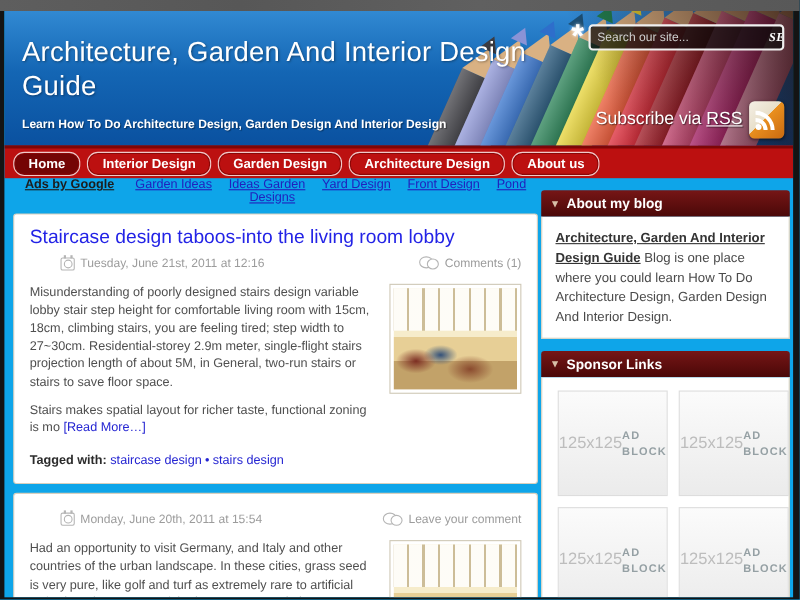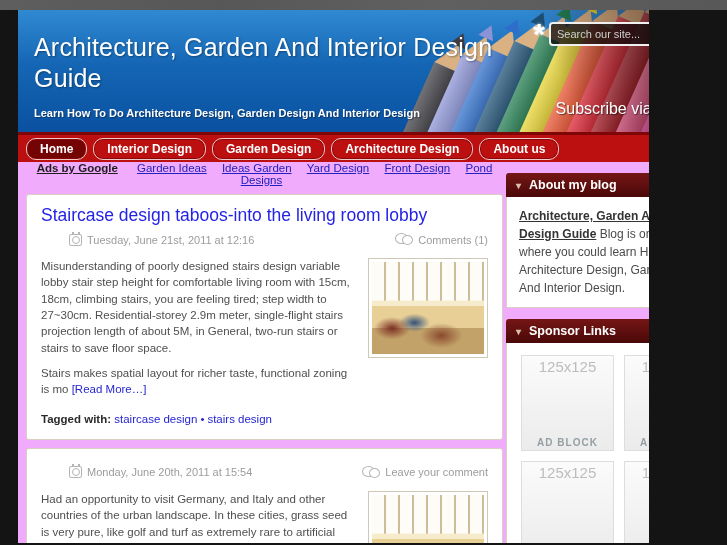--- a/index.html
+++ b/index.html
@@ -3,22 +3,22 @@
 <meta charset="utf-8">
 <style>
   * { margin:0; padding:0; box-sizing:border-box; }
   html,body { width:727px; height:545px; }
   body {
     position:relative; background:#141414; overflow:hidden;
     font-family:"Liberation Sans", sans-serif;
   }
   .chrome-strip { position:absolute; left:0; top:0; width:727px; height:10px;
     background:linear-gradient(90deg,#5e5e5e,#575757 30%,#606060 60%,#585858); }
-  .page { position:absolute; left:18px; top:10px; width:631px; height:533px;
-    background:#f0abfc; overflow:hidden; }
+  .page { position:absolute; left:4px; top:10px; width:717px; height:533px;
+    background:#0ea5e9; overflow:hidden; }
 
   
   .header { position:relative; width:717px; height:122px; overflow:hidden;
     background:linear-gradient(180deg,#3189d2 0%, #1466b4 45%, #0a51a0 100%); }
   .header::after { content:""; position:absolute; right:0; top:0; width:320px; height:100%;
     background:linear-gradient(245deg, rgba(30,8,4,.75), rgba(30,8,4,0) 55%); pointer-events:none; }
   .pencils { position:absolute; top:0; right:0; width:310px; height:122px; }
   .pencil { position:absolute; width:30px; height:190px; transform:rotate(24deg);
     transform-origin:50% 0; background:var(--c);
     background-image:linear-gradient(90deg, rgba(255,255,255,.28), rgba(0,0,0,.22)); }
@@ -119,21 +119,21 @@
     color:#fff; font-size:12.5px; font-weight:bold; display:flex; align-items:center;
     padding-left:10px; gap:8px; }
   .side-head .tri { color:#d8c0a8; font-size:10px; }
   .side-box { background:#fff; border:1px solid #d8d0be; border-top:none;
     padding:10px 12px; font-size:12px; color:#4a4a4a; line-height:1.5; }
   .about-link { color:#333; font-weight:bold; text-decoration:underline; }
   .sponsor-box { padding:12px 14px; }
   .ad-grid { display:grid; grid-template-columns:1fr 1fr; gap:10px; }
   .ad-block { height:96px; border:1px solid #ddd;
     background:linear-gradient(180deg,#fbfbfb,#ebebeb);
-    display:flex; flex-direction:column; align-items:center; justify-content:space-between; cursor:pointer; }
+    display:flex; flex-direction:row; align-items:center; justify-content:space-between; cursor:pointer; }
   .ad-size { font-size:15px; color:#bdbdbd; }
   .ad-text { font-size:10px; font-weight:bold; color:#95a0a4; letter-spacing:1px; margin-top:2px; }
 </style>
 </head>
 <body>
 
 <div class="chrome-strip"></div>
 
 <div class="page">
 

